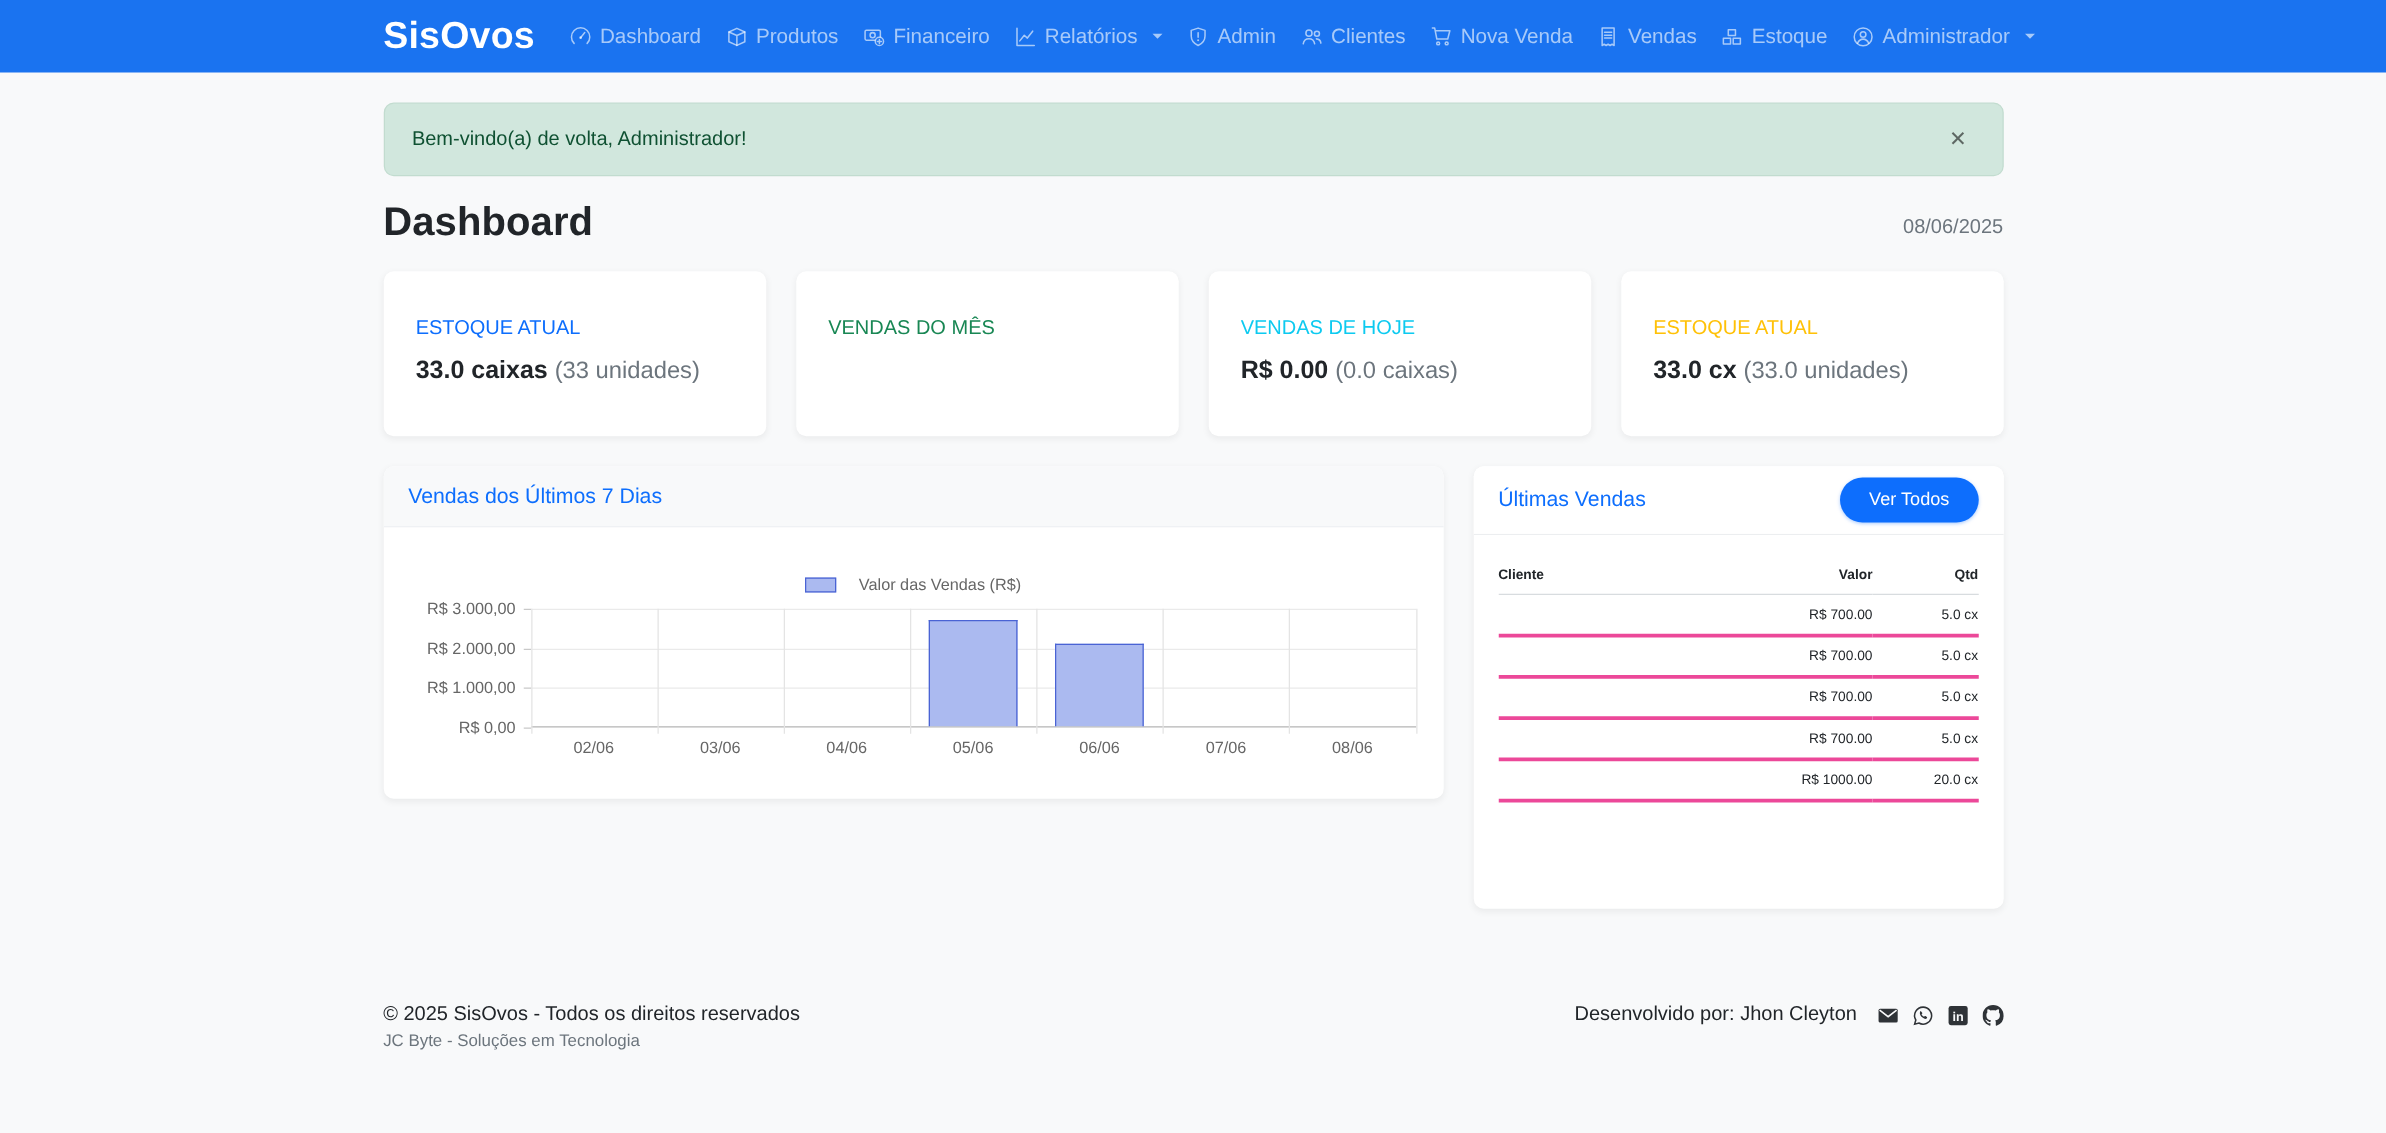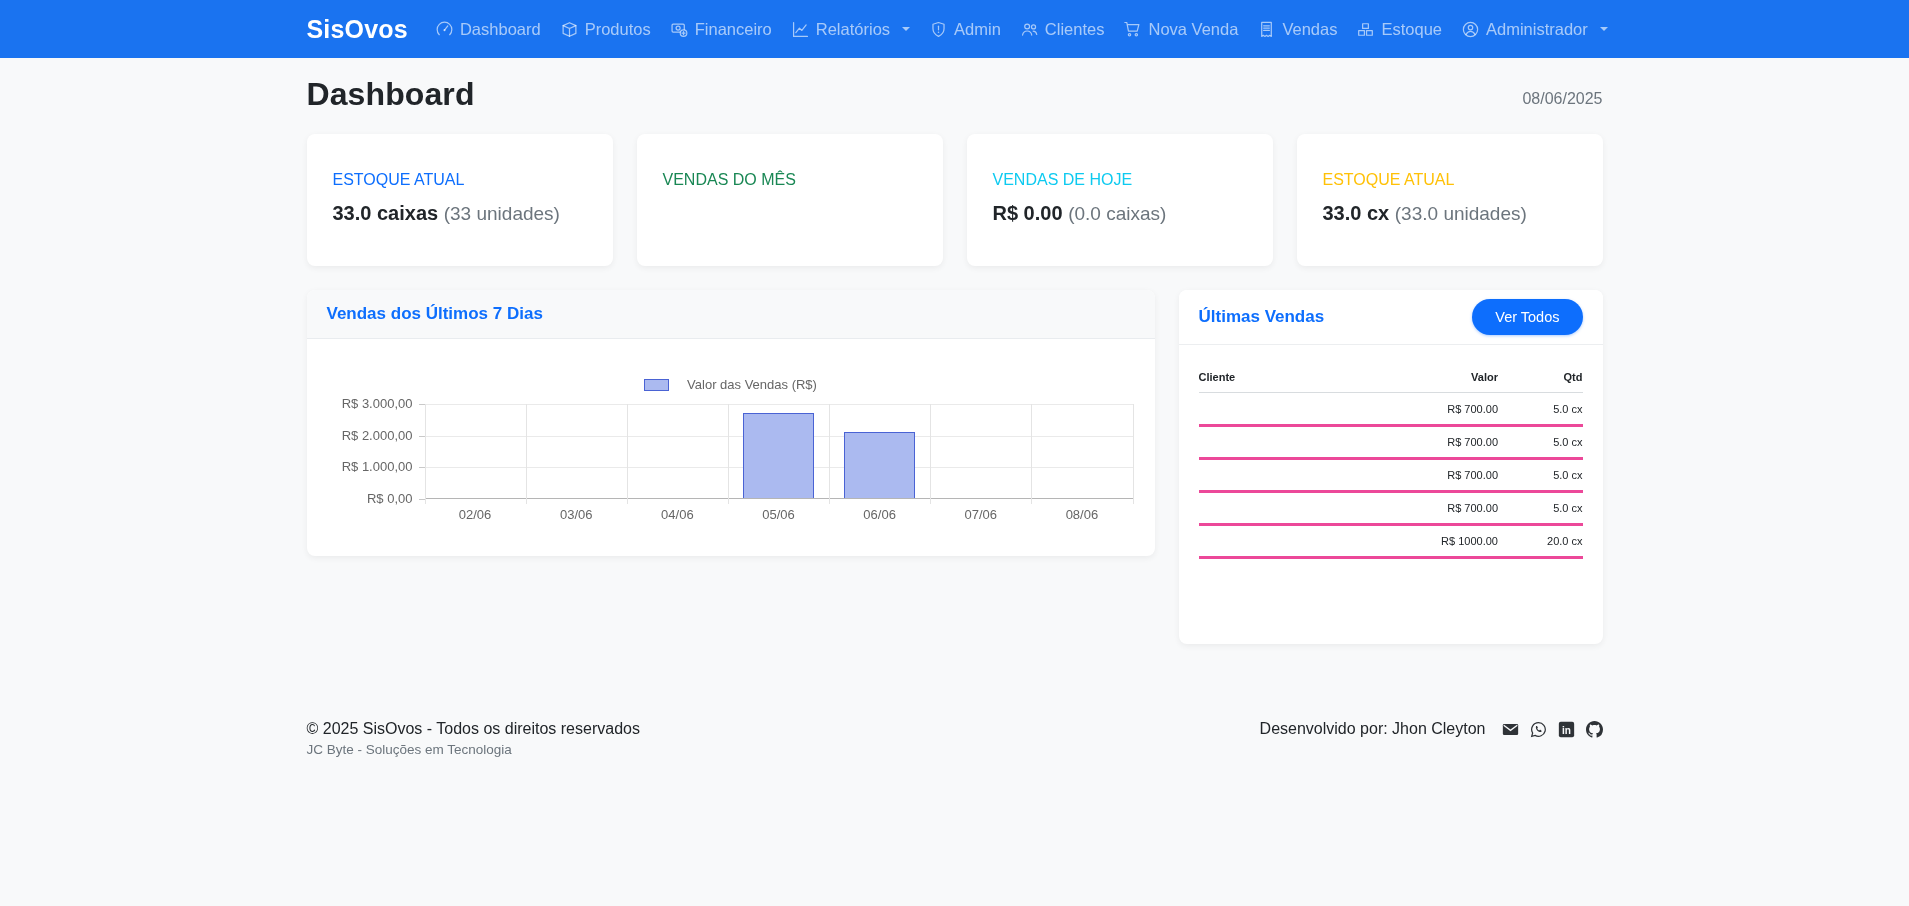--- a/index.html
+++ b/index.html
@@ -11,21 +11,21 @@
     font-size:16px;
     min-height:906px;
     width:1909px;
     overflow-x:hidden;
   }
   .container{max-width:1320px;margin:0 auto;padding:0 12px}
 
   
   .navbar{background:#1a73f0;height:58px;display:flex;align-items:center}
   .nav-container{display:flex;align-items:center;width:100%}
-  .brand{color:#fff;font-weight:700;font-size:25px;margin-right:18px;cursor:pointer;letter-spacing:.2px}
+  .brand{color:#fff;font-weight:700;font-size:30px;margin-right:18px;cursor:pointer;letter-spacing:.2px}
   .nav-items{display:flex;list-style:none;margin:0;padding:0;flex:1;align-items:center}
   .nav-link{display:flex;align-items:center;gap:7px;color:rgba(255,255,255,.62);font-size:16.5px;padding:8px 10px;cursor:pointer;white-space:nowrap}
   .nav-link svg{width:17px;height:17px;display:block;flex:none}
   .nav-user{margin-left:auto}
   .caret{display:inline-block;border-top:4.5px solid;border-left:4.5px solid transparent;border-right:4.5px solid transparent;margin-left:5px;vertical-align:middle}
 
   
   .alert{margin-top:24px;background:#d1e7dd;color:#0f5132;border:1px solid #c2dccf;border-radius:8px;padding:18px 22px;display:flex;justify-content:space-between;align-items:center}
   .alert-close{background:none;border:0;font-size:17px;line-height:1;color:#000;opacity:.55;cursor:pointer;padding:2px 6px;font-family:inherit}
 
@@ -39,21 +39,21 @@
   .card{background:#fff;border-radius:8px;box-shadow:0 2px 6px rgba(0,0,0,.06)}
   .stat-card{padding:37px 26px}
   .stat-label{font-size:16px;font-weight:500;margin-bottom:9px}
   .stat-value{font-size:20px;font-weight:700;line-height:30px}
   .stat-value .detail{font-weight:400;color:#6c757d;font-size:19px}
 
   
   .main-row{display:grid;grid-template-columns:2fr 1fr;gap:24px;margin-top:24px;align-items:start}
   .card-header{padding:14px 20px;background:#f8f9fa;border-bottom:1px solid #e9ecef;border-radius:8px 8px 0 0}
   .card-header.white{background:#fff;display:flex;justify-content:space-between;align-items:center;padding:9px 20px;border-bottom:1px solid #eceef0}
-  .card-title{color:#0d6efd;font-weight:700;font-size:17px}
+  .card-title{color:#0d6efd;font-weight:400;font-size:17px}
   .btn-pill{background:#0d6efd;color:#fff;border:0;border-radius:50rem;padding:10px 23px;font-size:14.5px;cursor:pointer;font-family:inherit;box-shadow:0 1px 3px rgba(13,110,253,.35)}
 
   
   .chart-body{padding:38px 22px 34px}
   .chart-legend{display:flex;justify-content:center;align-items:center;gap:18px;font-size:13px;color:#666}
   .legend-box{width:25px;height:12px;flex:none}
   .plot-wrap{display:grid;grid-template-columns:96px 1fr;margin-top:12px}
   .y-col{position:relative;grid-column:1;grid-row:1;font-size:13px;color:#666}
   .y-col .ylab{position:absolute;right:12px;white-space:nowrap}
   .y-col .ytick{position:absolute;right:0;width:6px;height:1px;background:#c9c9c9}
@@ -208,20 +208,24 @@
           <span>Administrador</span>
           <span class="caret"></span>
         </a>
       </div>
   </div>
 </nav>
 
 <main>
   <div class="container">
 
+    <div class="alert">
+      <span>Bem-vindo(a) de volta, Administrador!</span>
+      <button class="alert-close">✕</button>
+    </div>
 
     <div class="page-head">
       <h2>Dashboard</h2>
       <span class="page-date">08/06/2025</span>
     </div>
 
     <div class="stat-row" id="stat-row">
         <div class="card stat-card">
           <div class="stat-label" style="color:#0d6efd">ESTOQUE ATUAL</div>
           <div class="stat-value"><span>33.0 caixas</span> <span class="detail">(33 unidades)</span></div>

